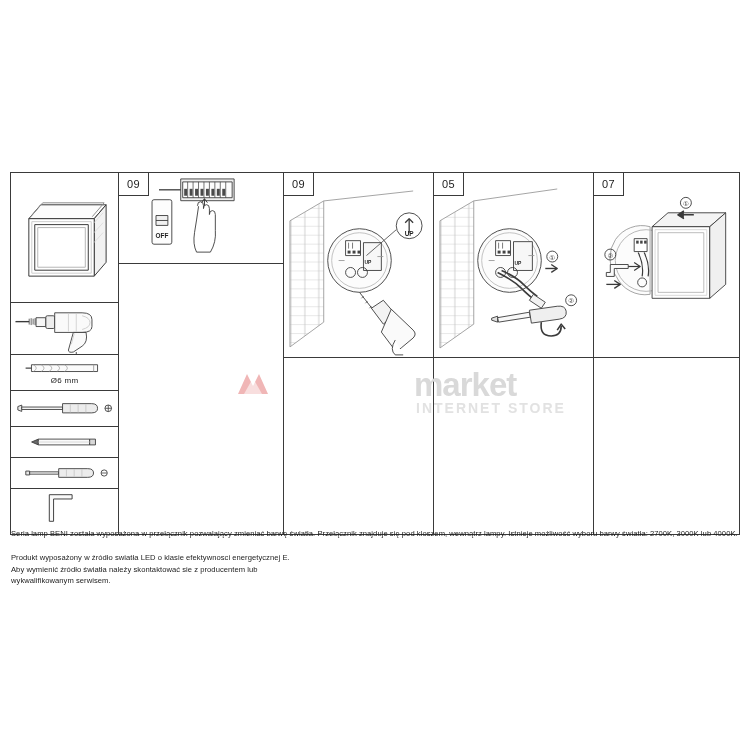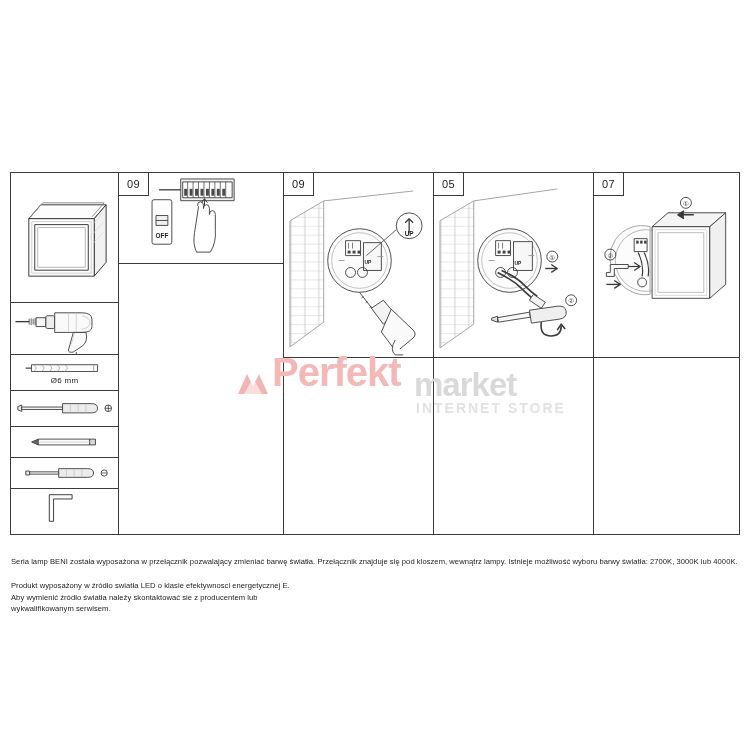--- a/index.html
+++ b/index.html
@@ -37,34 +37,33 @@
          justify-content:center;padding:0 5px;box-sizing:border-box;z-index:4;
          letter-spacing:.5px;}
 
   .art{position:absolute;inset:0;}
   .art svg{width:100%;height:100%;display:block;}
 
   .tool-label{position:absolute;width:100%;text-align:center;font-size:8px;
               color:#222;letter-spacing:.3px;margin-top:24px;}
 
   
-  #copy{position:absolute;left:11px;top:556px;width:728px;z-index:3;}
+  #copy{position:absolute;left:11px;top:528px;width:728px;z-index:3;}
   #copy p{margin:0;font-size:7.6px;line-height:11.4px;color:#1b1b1b;
           letter-spacing:.05px;}
   #copy .gap{height:13px;}
 </style>
 </head>
 <body>
 
 <div id="watermark">
   <svg id="wm-logo" width="34" height="30" viewBox="0 0 34 30">
     <path d="M2 26 L11 6 L17 18 L23 6 L32 26 Z" fill="#f0b6b6"></path>
     <path d="M8 26 L17 10 L26 26 Z" fill="#ffffff" opacity=".55"></path>
   </svg>
-  <div class="wm-text" id="wm-perfekt">Perfekt</div>
   <div class="wm-text" id="wm-market">market</div>
   <div class="wm-text" id="wm-sub">INTERNET STORE</div>
 </div>
 
 <div id="grid">
 
   <div class="col col-tools">
 
     <div class="cell" style="height:130px">
       <div class="art">

